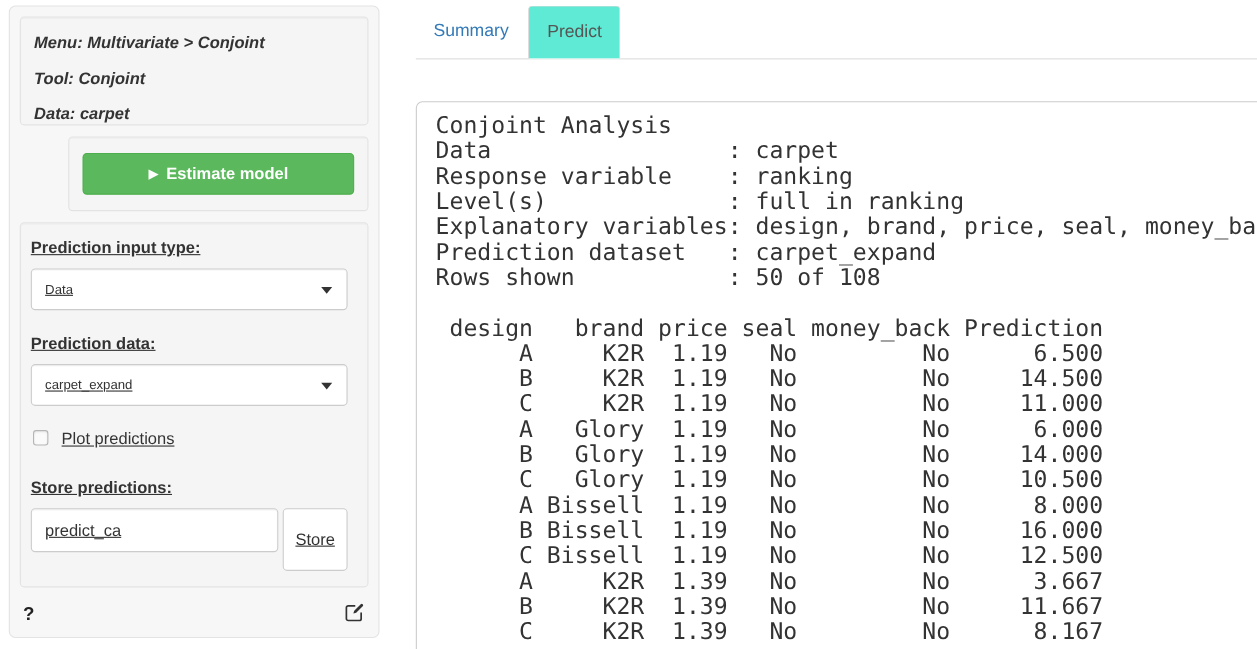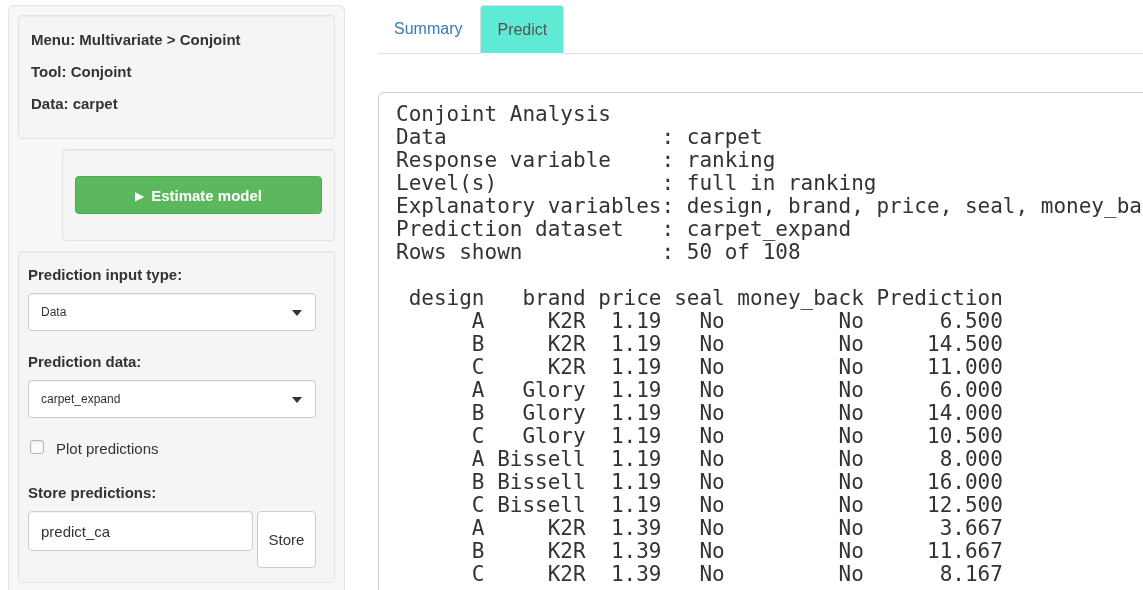--- a/index.html
+++ b/index.html
@@ -6,29 +6,29 @@
   html, body { width: 1143px; height: 590px; overflow: hidden; background: #fff;
     font-family: "Liberation Sans", "DejaVu Sans", sans-serif; color: #333; }
   .app { display: flex; align-items: flex-start; }
 
   
   .sidebar { width: 337px; min-height: 567px; margin: 5px 0 0 8px;
     background: #f7f7f7; border: 1px solid #e3e3e3; border-radius: 6px;
     padding: 9px 9px 8px 9px; display: flex; flex-direction: column; }
   .well { background: #f5f5f5; border: 1px solid #e3e3e3; border-radius: 4px;
     box-shadow: inset 0 1px 1px rgba(0,0,0,0.04); margin-bottom: 10px; }
-  .info-well { padding: 14px 12px 25px 12px; }
+  .info-well { padding: 14px 12px 0 12px; font-style: italic; }
   .info-line { font-weight: bold; font-size: 15px; line-height: 19px; margin-bottom: 13px; }
   .info-line:last-child { margin-bottom: 0; }
-  .btn-well { padding: 26px 12px; margin-left: 44px; }
+  .btn-well { padding: 14px 12px; margin-left: 44px; }
   .btn-estimate { display: block; width: 100%; height: 38px; border: 1px solid #4cae4c;
     border-radius: 4px; background: #5cb85c; color: #fff; font-weight: bold;
     font-size: 15px; font-family: inherit; cursor: pointer; }
   .btn-estimate .play { font-size: 12px; margin-right: 7px; vertical-align: 1px; }
-  .form-well { padding: 14px 18px 14px 9px; flex: 0 0 auto; }
+  .form-well { padding: 14px 18px 14px 9px; flex: 0 0 auto; text-decoration: underline; }
   .ctl-label { display: block; font-weight: bold; font-size: 15px; margin-bottom: 10px; }
   .select { position: relative; height: 38px; background: #fff; border: 1px solid #ccc;
     border-radius: 4px; font-size: 12px; line-height: 36px; padding: 0 28px 0 12px;
     margin-bottom: 22px; cursor: pointer; box-shadow: inset 0 1px 1px rgba(0,0,0,0.05); }
   .caret { position: absolute; right: 13px; top: 16px; width: 0; height: 0;
     border-left: 5px solid transparent; border-right: 5px solid transparent;
     border-top: 6px solid #333; }
   .checkbox-row { display: flex; align-items: flex-start; margin: 2px 0 27px 2px; }
   .checkbox-row input { appearance: none; -webkit-appearance: none; width: 14px; height: 14px;
     border: 1px solid #b5b5b5; border-radius: 3px; background: #fafafa;

